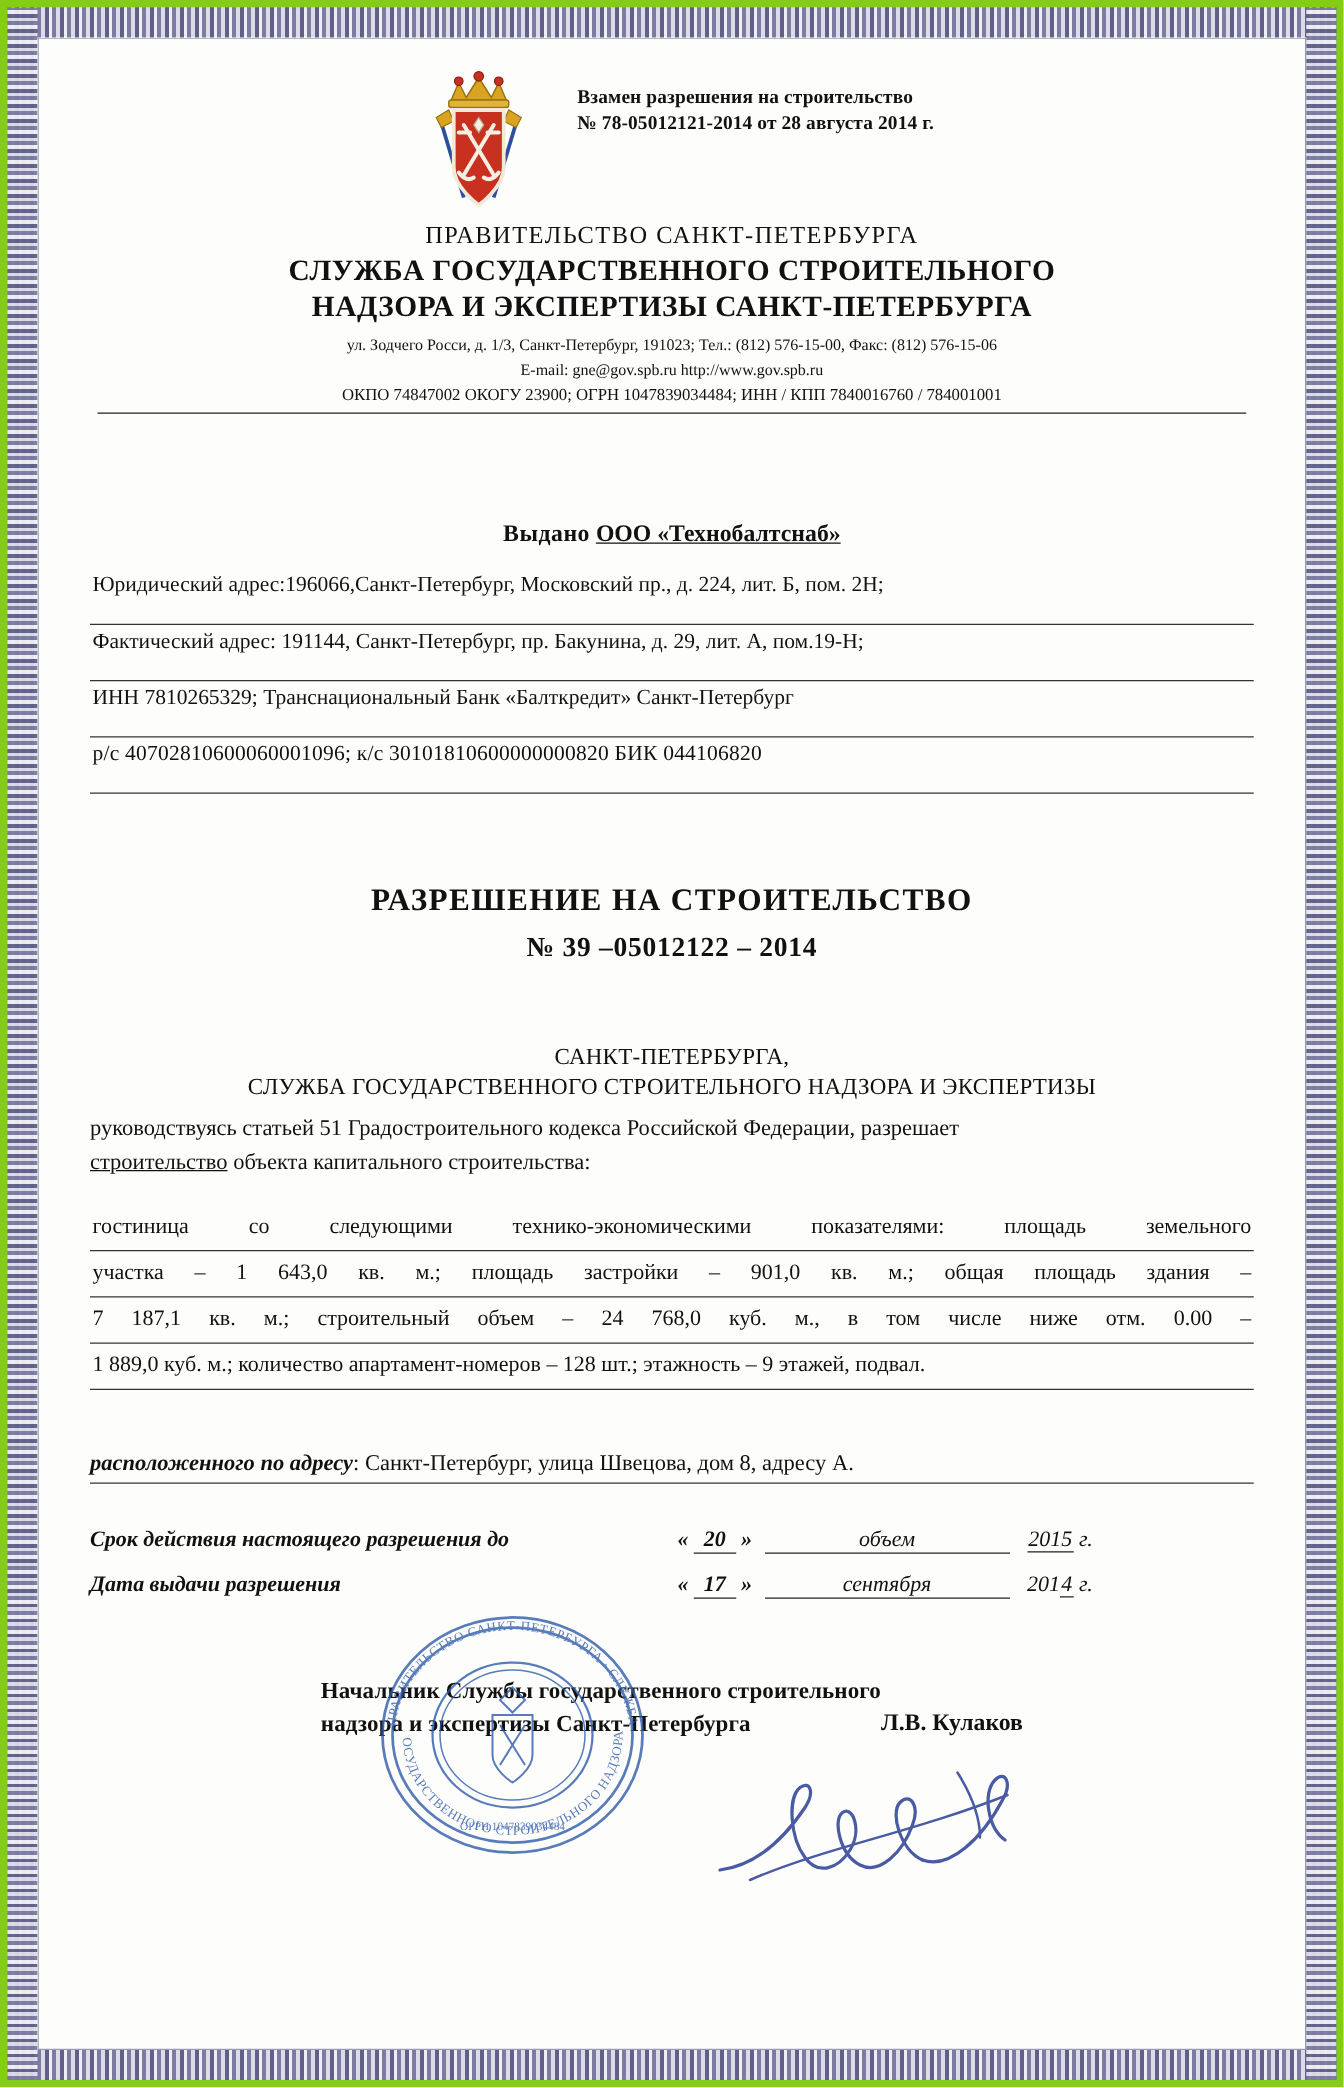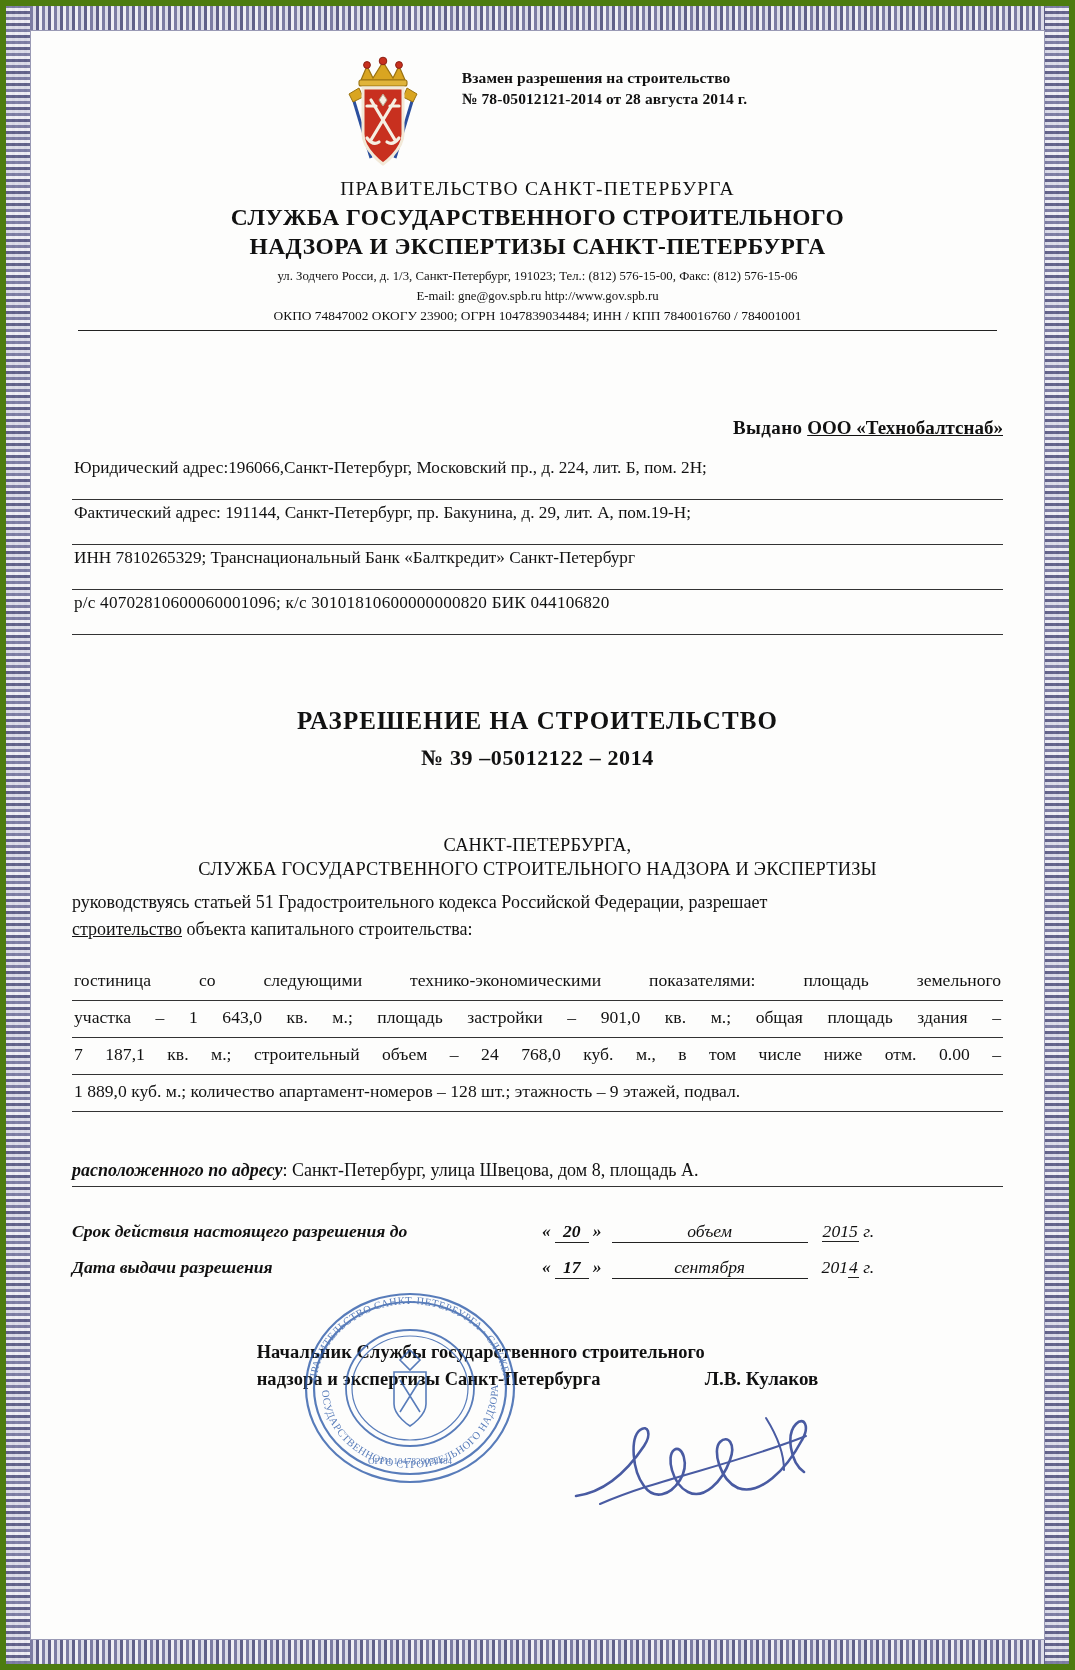--- a/index.html
+++ b/index.html
@@ -13,21 +13,21 @@
     font-family: "Liberation Serif", serif;
     color: #111;
     position: relative;
     overflow: hidden;
   }
 
   
   .page {
     position: absolute;
     inset: 0;
-    background: #4d7c0f;
+    background: #84cc16;
   }
   .border-outer {
     position: absolute;
     left: 6px; top: 6px; right: 6px; bottom: 6px;
     background:
       repeating-linear-gradient(90deg,
         #8f8fb0 0px, #8f8fb0 3px,
         #d8d8e6 3px, #d8d8e6 6px,
         #6f6f95 6px, #6f6f95 9px,
         #eceaf2 9px, #eceaf2 12px);
@@ -121,21 +121,21 @@
   }
   .rule {
     border: none;
     border-top: 1.6px solid #222;
     margin: 4px 6px 0 6px;
   }
 
   
   .issued {
     margin-top: 86px;
-    text-align: right;
+    text-align: center;
     font-size: 19px;
     font-weight: bold;
   }
   .issued .label { letter-spacing: .4px; }
   .issued .org { text-decoration: underline; }
 
   .req {
     margin-top: 16px;
     font-size: 17.2px;
     line-height: 1.05;
@@ -363,21 +363,21 @@
     </div>
 
     <div class="spec">
       <div class="spec-line">гостиница со следующими технико-экономическими показателями: площадь земельного</div>
       <div class="spec-line">участка – 1 643,0 кв. м.;   площадь застройки    – 901,0 кв. м.; общая площадь здания   –</div>
       <div class="spec-line">7 187,1 кв. м.; строительный объем – 24 768,0   куб. м., в том числе ниже отм. 0.00 –</div>
       <div class="spec-line">1 889,0 куб. м.;  количество апартамент-номеров – 128 шт.; этажность  – 9 этажей, подвал.</div>
     </div>
 
     <div class="located">
-      <i>расположенного по адресу</i><span>:  Санкт-Петербург,   улица  Швецова,  дом  8,  площадь А.</span>
+      <i>расположенного по адресу</i><span>:  Санкт-Петербург,   улица  Швецова,  дом  8,  адресу А.</span>
     </div>
 
     <div class="dates">
       <div class="date-row">
         <span class="date-label">Срок действия настоящего разрешения до</span>
         <span class="q">«</span>
         <span class="day">20</span>
         <span class="q2">»</span>
         <span class="month">объем</span>
         <span class="year"><span class="u">2015</span> <span>г.</span></span>

